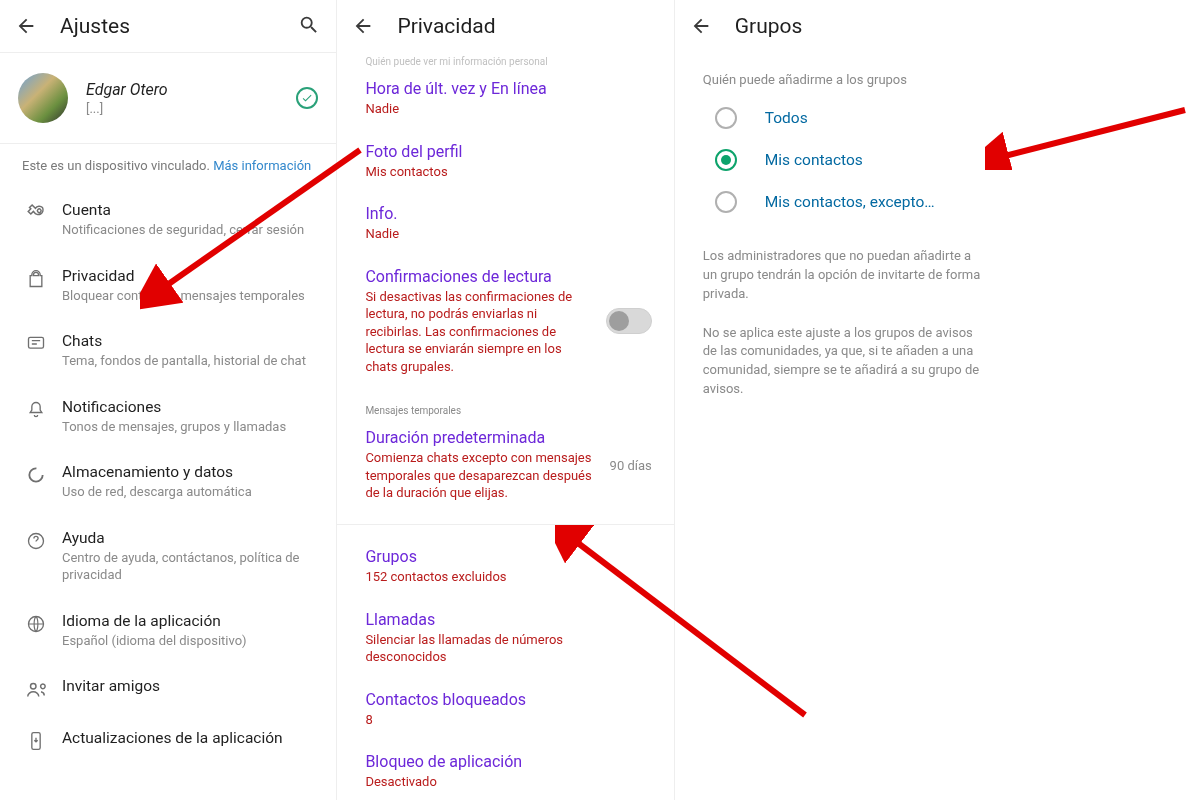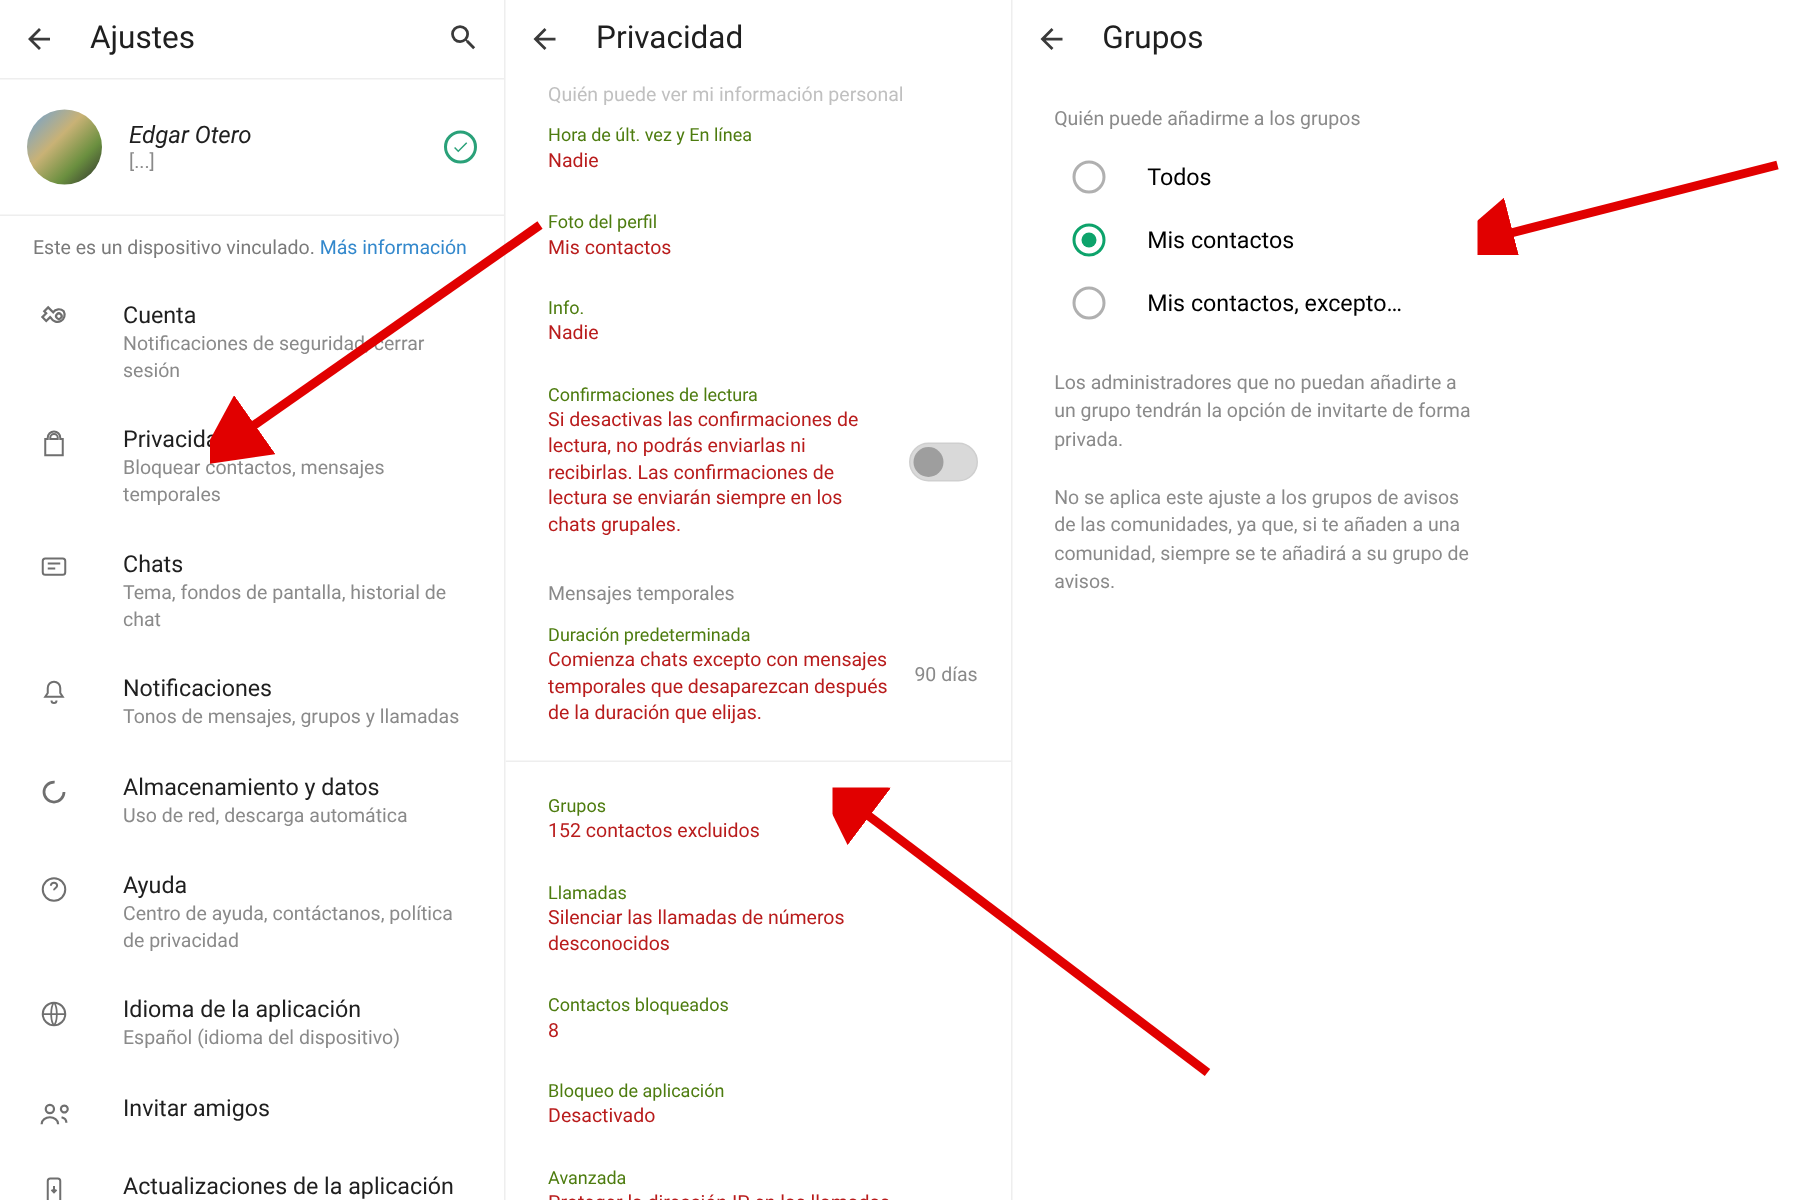--- a/index.html
+++ b/index.html
@@ -61,28 +61,28 @@
 
   
   .s-item {
     display:flex; align-items:flex-start;
     padding: 14px 18px 14px 18px;
     cursor:pointer;
   }
   .s-icon {
     width: 36px; display:flex; justify-content:center; padding-top:2px; color:#6f6f6f; flex-shrink:0;
   }
-  .s-text { margin-left: 28px; flex:1; }
+  .s-text { margin-left: 8px; flex:1; }
   .s-title { font-size:15.5px; color:#1f1f1f; }
   .s-sub { font-size:13px; color:#8a8a8a; margin-top:2px; line-height:1.35; }
   .p-section-title {
-    font-size:13px; color:#8a8a8a; padding: 0 28px; margin-top:8px;
+    font-size:10px; color:#8a8a8a; padding: 0 28px; margin-top:8px;
   }
   .p-item { padding: 12px 28px; cursor:pointer; }
-  .p-title { font-size:12px; color:#4d7c0f; }
+  .p-title { font-size:16px; color:#6d28d9; }
   .p-sub { font-size:13px; color:#b91c1c; margin-top:2px; line-height:1.35; }
   .p-row { display:flex; align-items:flex-start; padding:12px 22px 12px 28px; }
   .p-row .ptxt { flex:1; padding-right:12px; }
   .p-val { font-size:13px; color:#8a8a8a; white-space:nowrap; align-self:center;}
 
   .toggle {
     width:46px; height:26px; border-radius:14px; background:#d9d9d9;
     border:1px solid #cfcfcf; position:relative; flex-shrink:0; align-self:center;
   }
   .toggle-knob {
@@ -99,21 +99,21 @@
   }
   .radio {
     width:22px; height:22px; border-radius:50%;
     border:2px solid #b0b0b0; display:flex; align-items:center; justify-content:center;
     flex-shrink:0;
   }
   .radio.selected { border-color:#0da36b; }
   .radio.selected::after {
     content:""; width:10px; height:10px; border-radius:50%; background:#0da36b;
   }
-  .radio-label { margin-left: 28px; font-size:15.5px; color:#000000; }
+  .radio-label { margin-left: 28px; font-size:15.5px; color:#0369a1; }
   .g-note { font-size:13px; color:#8a8a8a; padding: 10px 28px; line-height:1.45; }
 
   
   .arrow {
     position:absolute; pointer-events:none;
   }
 
   svg { display:block; }
 
   .truncated { color:#c0c0c0; }

